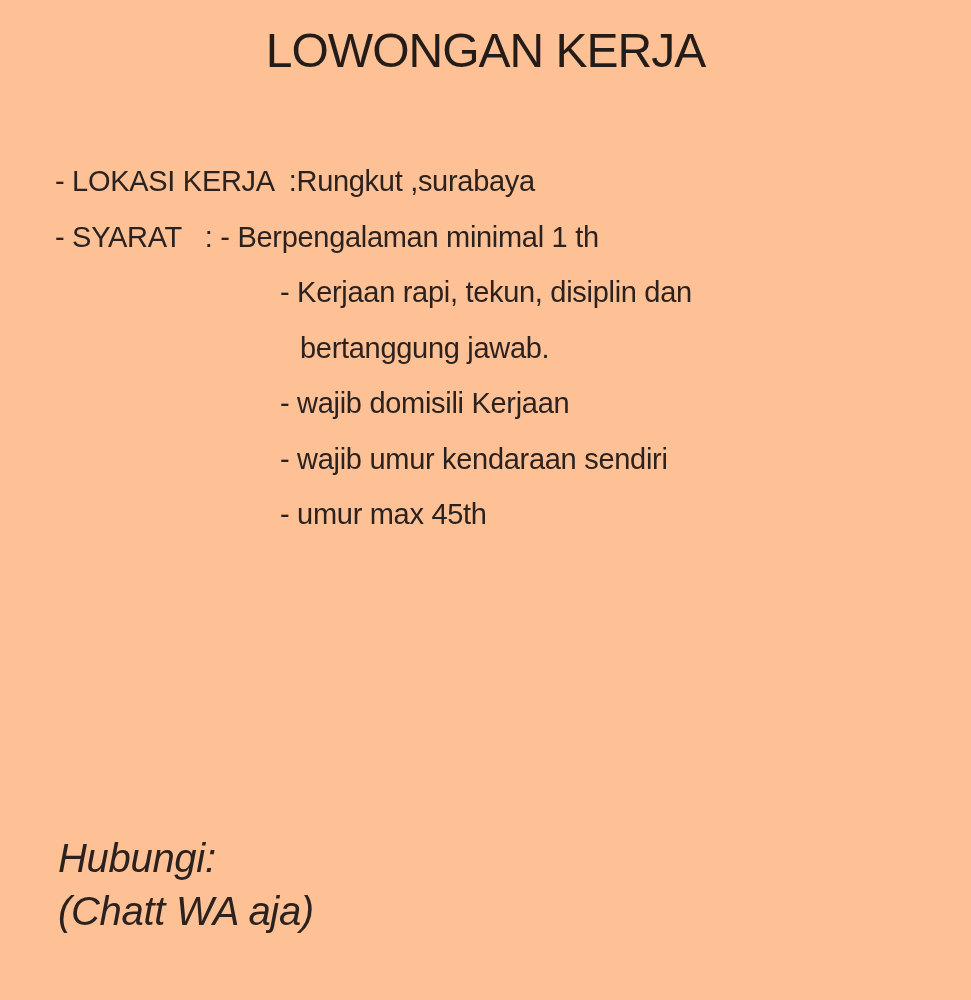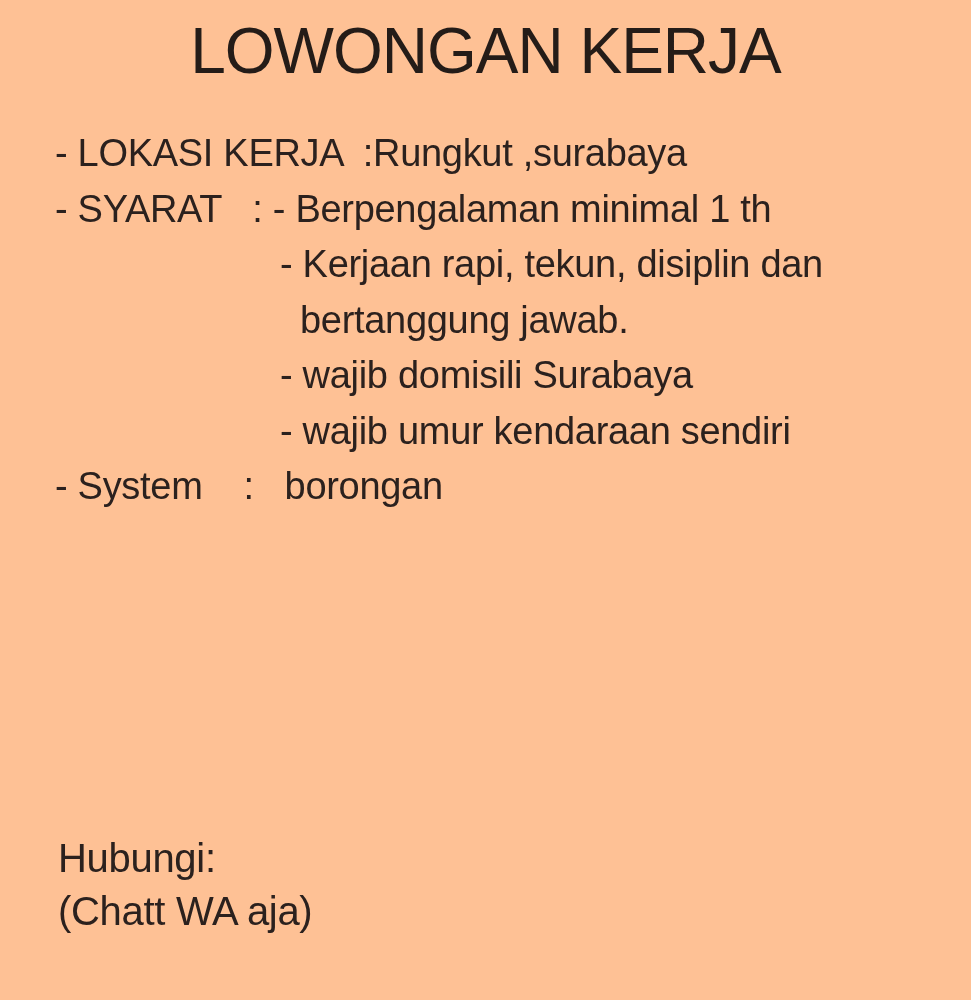--- a/index.html
+++ b/index.html
@@ -13,48 +13,49 @@
     background: #fec195;
     color: #2b211e;
     font-family: "Liberation Sans", sans-serif;
     overflow: hidden;
     box-sizing: border-box;
   }
   .poster-title {
     margin: 0;
     padding-top: 18px;
     text-align: center;
-    font-size: 64px;
+    font-size: 48px;
     line-height: 66px;
     font-weight: 400;
     letter-spacing: -1px;
     color: #241c18;
   }
   .details {
-    margin-top: 42px;
-    font-size: 38px;
+    margin-top: 70px;
+    font-size: 29px;
     letter-spacing: -0.3px;
   }
   .details .line {
     line-height: 55.5px;
     white-space: pre;
   }
   .details .line.main { padding-left: 55px; }
   .details .line.sub  { padding-left: 280px; }
   .details .line.cont { padding-left: 300px; }
   .contact {
     position: absolute;
     left: 58px;
     top: 832px;
     font-size: 40px;
     letter-spacing: -0.3px;
   }
   .contact .c-line {
     line-height: 53px;
     white-space: pre;
+    font-style: italic;
   }
   .phone-link {
     color: #3f58c9;
     text-decoration: underline;
     text-decoration-thickness: 3px;
     text-underline-offset: 6px;
     cursor: pointer;
   }
 </style>
 </head>
@@ -62,23 +63,23 @@
 
 <div class="poster">
 
   <h1 class="poster-title">LOWONGAN KERJA</h1>
 
   <div class="details">
     <div class="line main">- LOKASI KERJA  :Rungkut ,surabaya</div>
     <div class="line main">- SYARAT   : - Berpengalaman minimal 1 th</div>
     <div class="line sub">- Kerjaan rapi, tekun, disiplin dan</div>
     <div class="line cont">bertanggung jawab.</div>
-    <div class="line sub">- wajib domisili Surabaya</div>
+    <div class="line sub">- wajib domisili Kerjaan</div>
     <div class="line sub">- wajib umur kendaraan sendiri</div>
-    <div class="line main">- System    :   borongan</div>
+    <div class="line sub">- umur max 45th</div>
   </div>
 
   <div class="contact">
     <div class="c-line">Hubungi:</div>
     <div class="c-line">(Chatt WA aja)</div>
     <div class="c-line">
       <span class="phone-link">0896 1606 5538</span>
     </div>
   </div>
 

